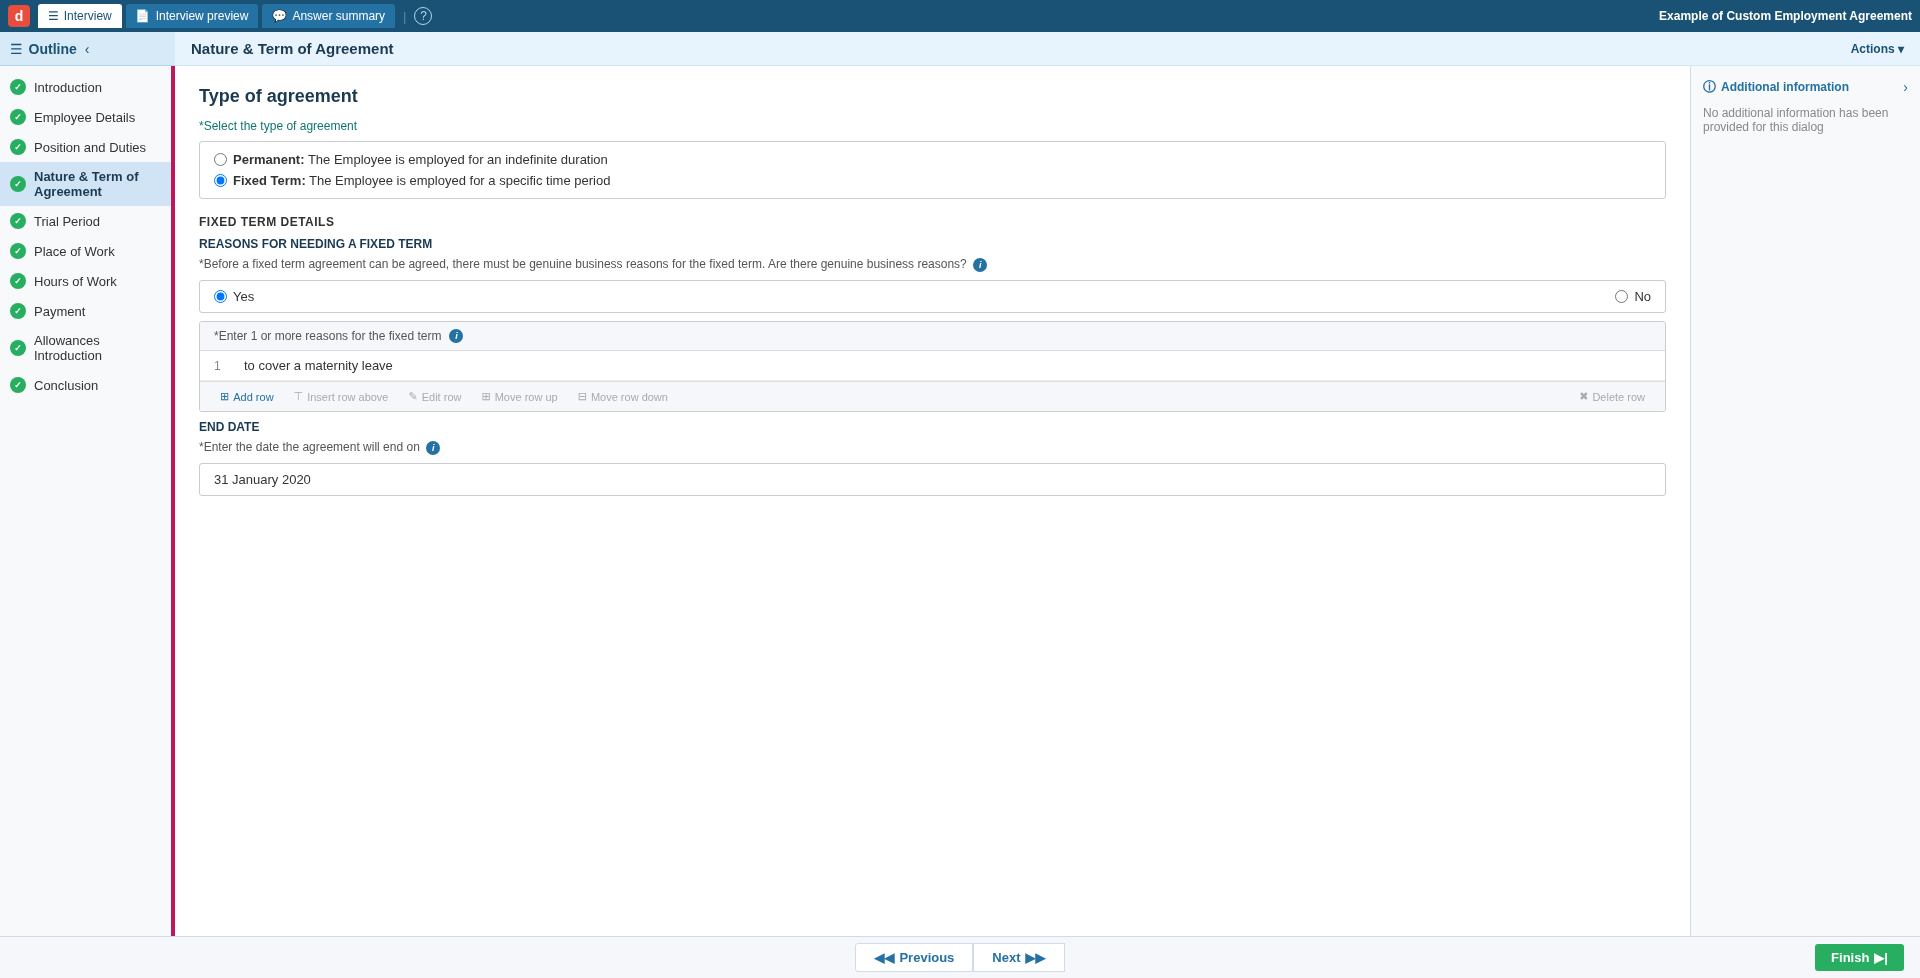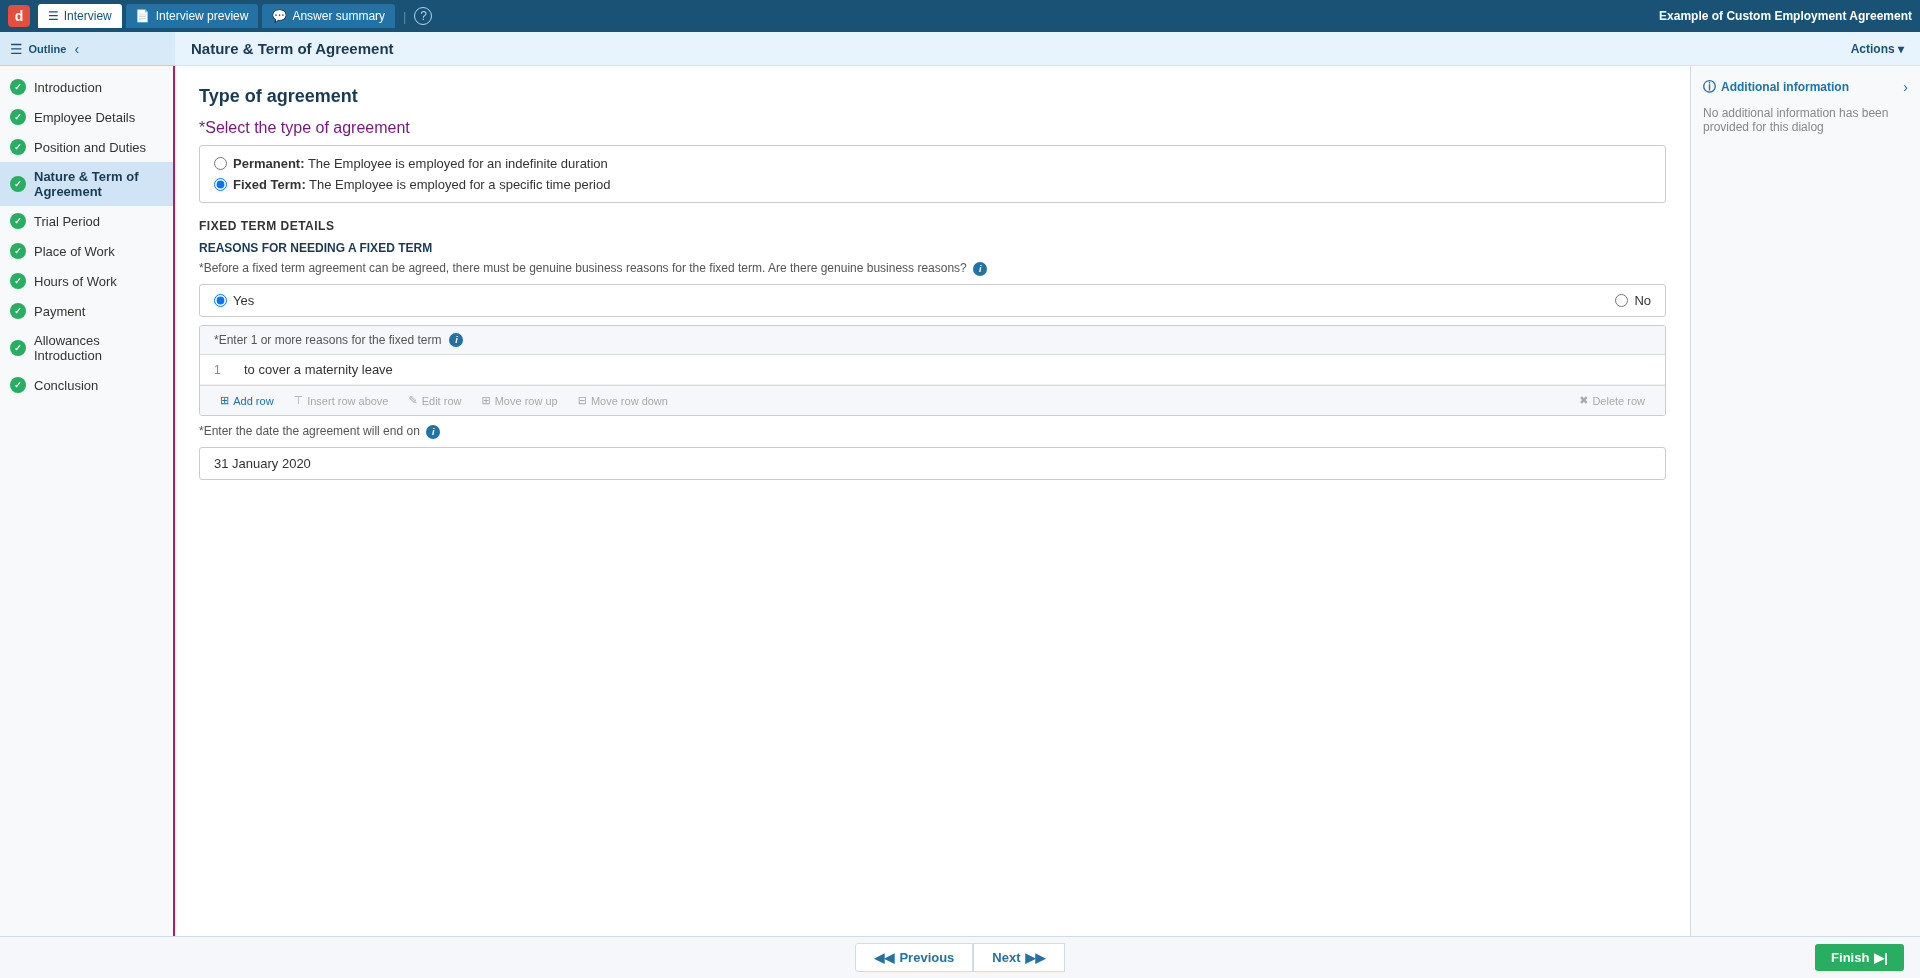--- a/index.html
+++ b/index.html
@@ -65,21 +65,21 @@
       flex-shrink: 0;
     }
     .outline-icon {
       color: #1a5276;
       margin-right: 6px;
       font-size: 14px;
     }
     .outline-label {
       font-weight: bold;
       color: #1a5276;
-      font-size: 11px;
+      font-size: 14px;
     }
     .outline-collapse {
       margin-left: 8px;
       color: #1a5276;
       cursor: pointer;
       font-size: 14px;
     }
     .page-title-bar {
       background: #e8f4fd;
       height: 34px;
@@ -104,21 +104,21 @@
     .main-area {
       display: flex;
       flex: 1;
       overflow: hidden;
     }
 
     
     .sidebar {
       width: 175px;
       background: #f8f9fa;
-      border-right: 2px solid #be185d;
+      border-right: 4px solid #be185d;
       overflow-y: auto;
       flex-shrink: 0;
       padding: 6px 0;
     }
     .sidebar-item {
       display: flex;
       align-items: center;
       padding: 7px 10px 7px 10px;
       cursor: pointer;
       font-size: 13px;
@@ -151,22 +151,22 @@
       padding: 20px 24px;
       background: white;
     }
     .section-title {
       font-size: 18px;
       font-weight: bold;
       color: #1a3a52;
       margin-bottom: 12px;
     }
     .field-label {
-      font-size: 16px;
-      color: #701a75;
+      font-size: 12px;
+      color: #0f766e;
       margin-bottom: 8px;
     }
     .option-box {
       border: 1px solid #ccc;
       border-radius: 3px;
       padding: 10px 14px;
       margin-bottom: 14px;
     }
     .radio-option {
       display: flex;
@@ -510,20 +510,21 @@
         </div>
         <div class="toolbar-btn disabled toolbar-btn-delete">
           <span>✖</span>
           <span>Delete row</span>
         </div>
       </div>
     </div>
 
 
     <div style="margin-top:8px;">
+      <div class="reasons-header">END DATE</div>
       <div class="question-text">
         <span>*Enter the date the agreement will end on</span>
         <span class="info-icon">i</span>
       </div>
       <div class="end-date-input">31 January 2020</div>
     </div>
 
   </div>
 
   <div class="right-panel">

